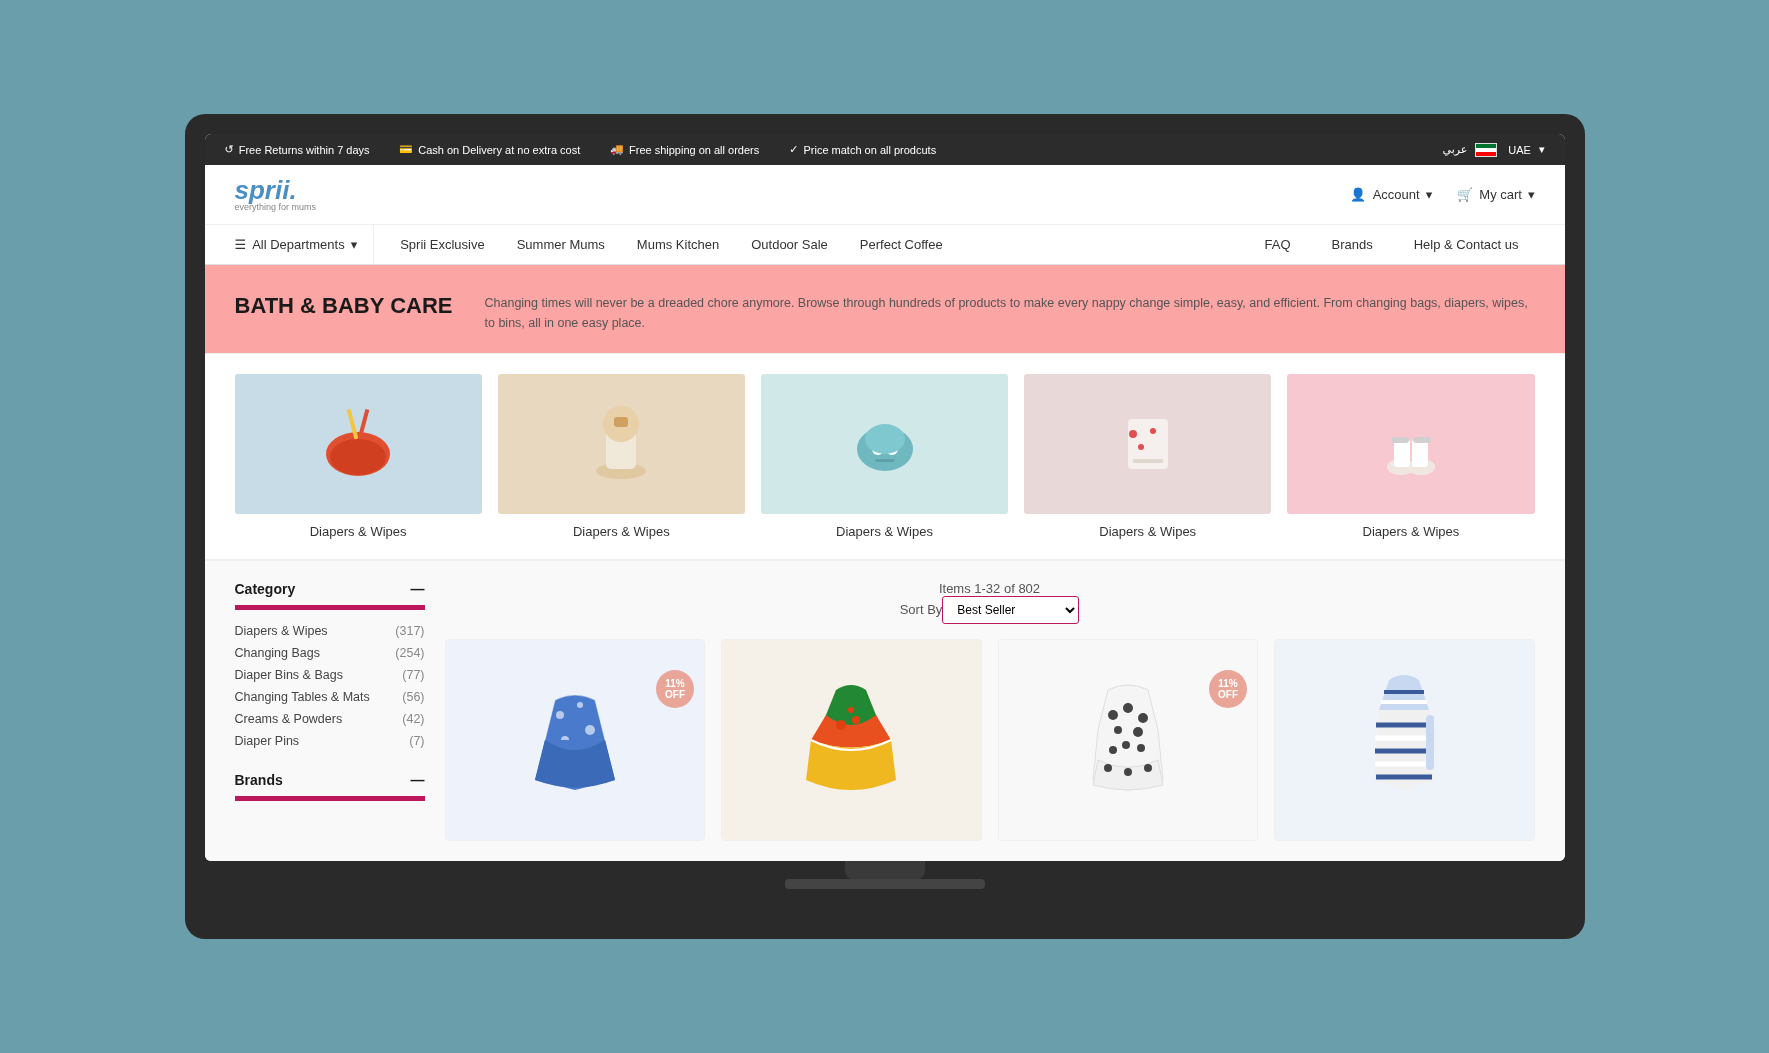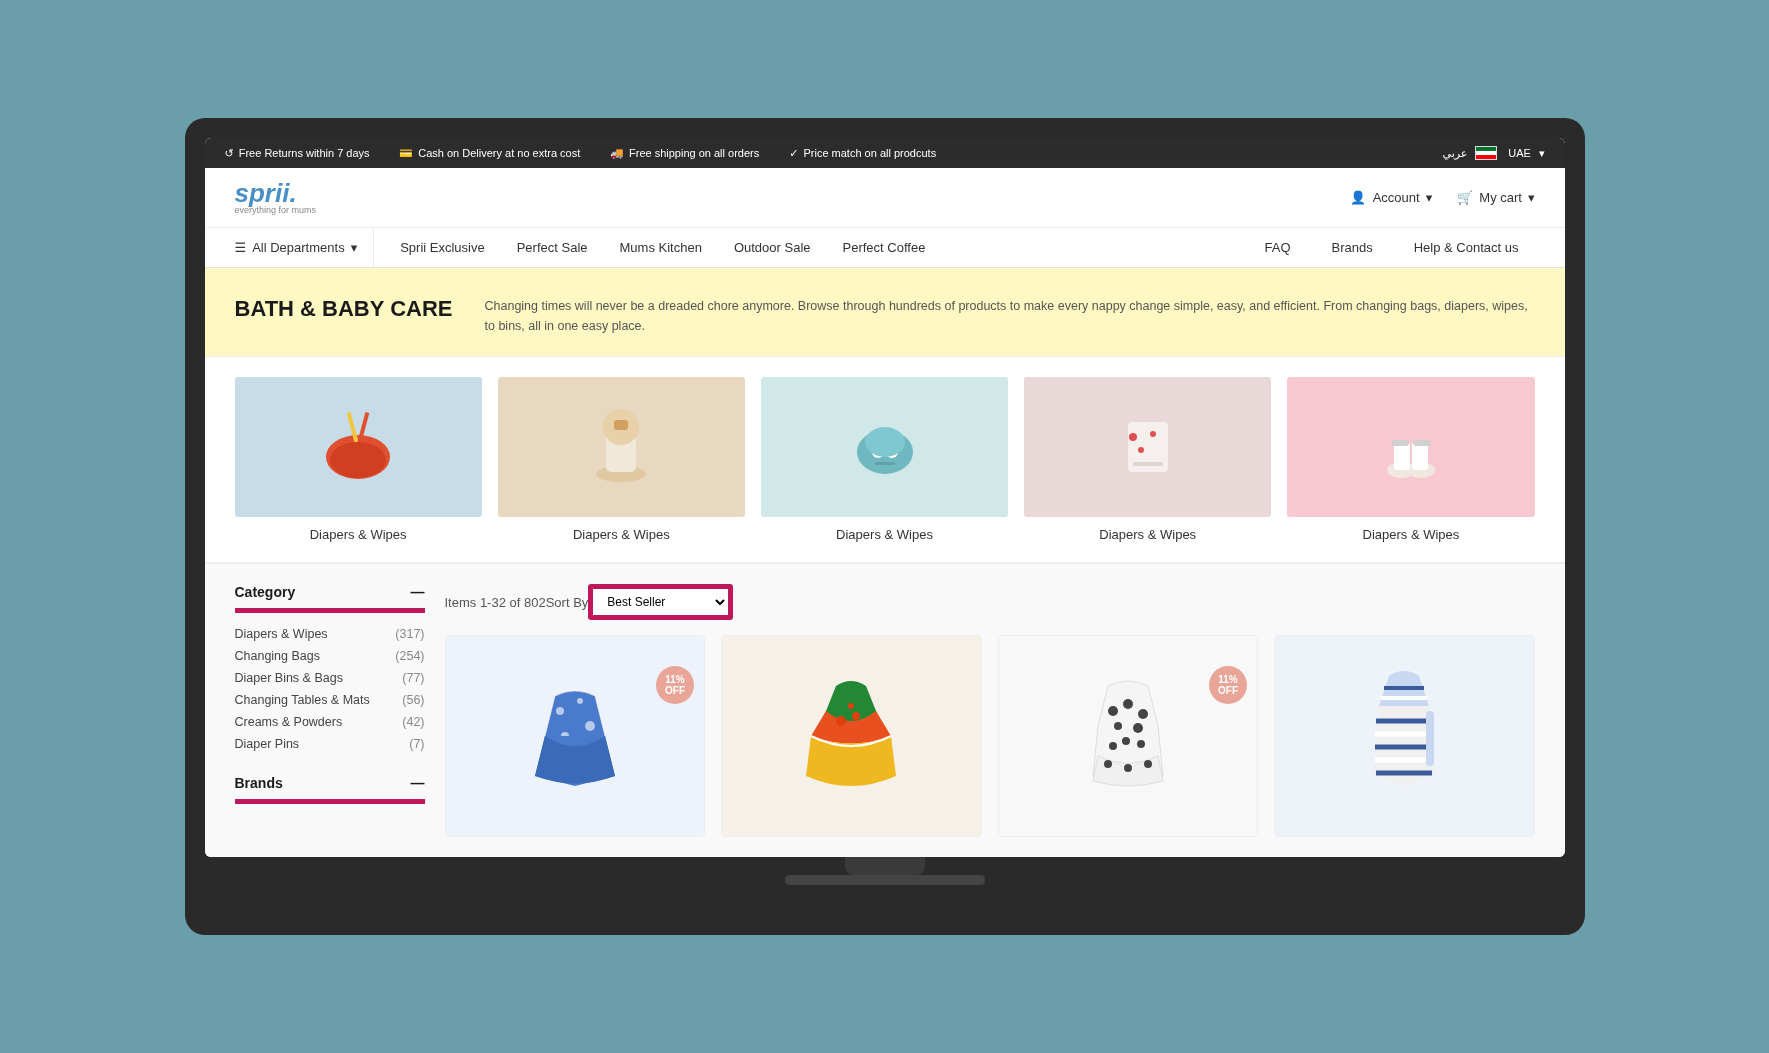--- a/index.html
+++ b/index.html
@@ -147,21 +147,21 @@
       display: flex;
       align-items: center;
       gap: 9px;
     }
     
     .page-content {
       background: #f9f9f9;
     }
     
     .category-hero {
-      background: #fef9c3;
+      background: #fca5a5;
       padding: 28px 30px 20px 30px;
       display: flex;
       align-items: flex-start;
       gap: 30px;
       border-bottom: 1px solid #eee;
     }
     .category-title {
       font-size: 22px;
       font-weight: bold;
       color: #1a1a1a;
@@ -235,36 +235,37 @@
     }
     .sidebar-brands {
       margin-top: 20px;
     }
     
     .products-area {
       flex: 1;
     }
     .products-header {
       display: flex;
-      justify-content: flex-start;
+      justify-content: center;
       align-items: center;
       margin-bottom: 15px;
+      flex-direction: column;
     }
     .items-count {
       font-size: 13px;
       color: #555;
     }
     .sort-bar {
       display: flex;
       align-items: center;
       font-size: 13px;
       color: #555;
     }
     .sort-select {
-      border: 5px solid #be185d;
+      border: 1px solid #be185d;
       border-radius: 3px;
       padding: 5px 10px;
       font-size: 12px;
       cursor: pointer;
       background: #fff;
     }
     .products-grid {
       display: grid;
       grid-template-columns: repeat(4, 1fr);
       gap: 16px;
@@ -386,21 +387,21 @@
       <div class="main-nav-left">
         <div class="nav-all-dept">
           <span>☰</span>
           <span>All Departments</span>
           <span>▾</span>
         </div>
         <div class="nav-item">
           <span>Sprii Exclusive</span>
         </div>
         <div class="nav-item">
-          <span>Perfect Sale</span>
+          <span>Summer Mums</span>
         </div>
         <div class="nav-item">
           <span>Mums Kitchen</span>
         </div>
         <div class="nav-item">
           <span>Outdoor Sale</span>
         </div>
         <div class="nav-item">
           <span>Perfect Coffee</span>
         </div>

